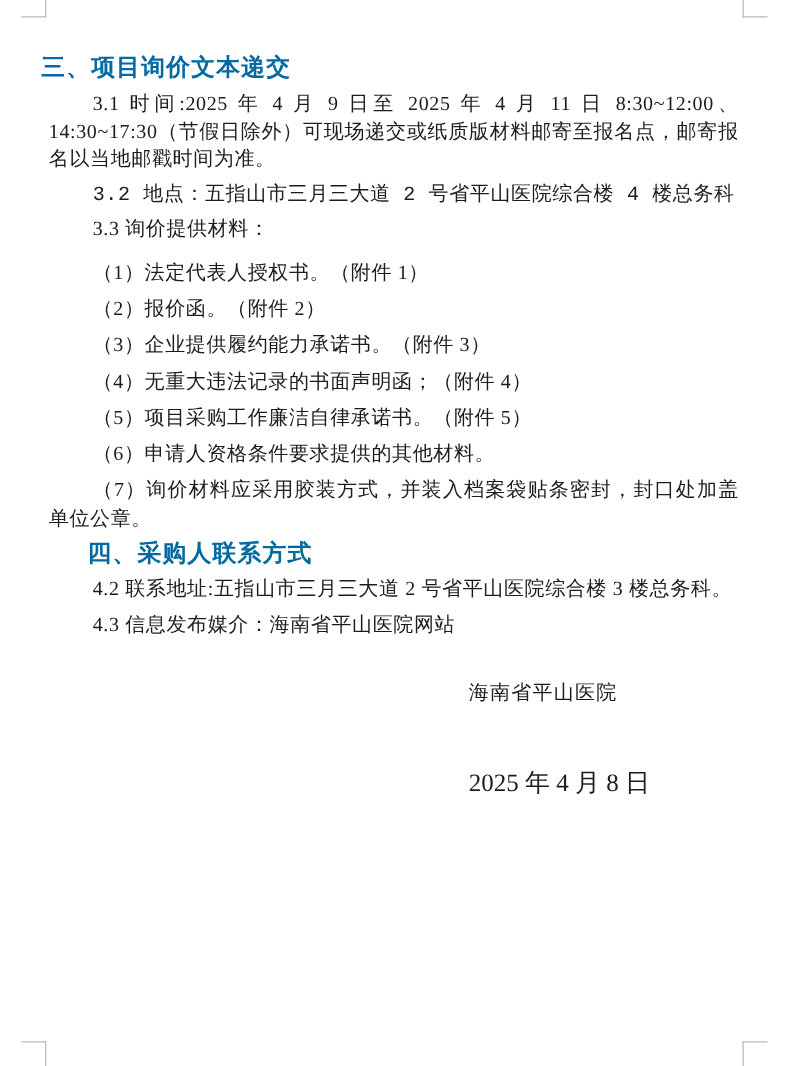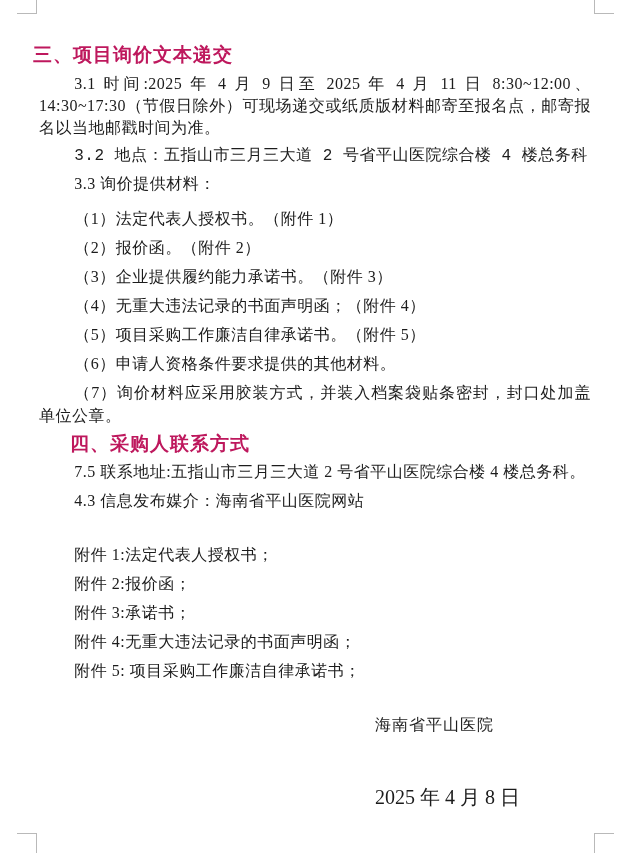--- a/index.html
+++ b/index.html
@@ -32,21 +32,21 @@
     left: 33px;
     top: 44px;
     width: 564px;
   }
   h2.sec-heading {
     font-family: "Liberation Sans", "DejaVu Sans", sans-serif;
     font-weight: bold;
     font-size: 19px;
     line-height: 22px;
     margin: 0 0 7px 0;
-    color: #be185d;
+    color: #0369a1;
     letter-spacing: 1px;
   }
   h2.sec-heading.indented {
     padding-left: 37px;
     margin-top: 4px;
     margin-bottom: 5px;
   }
   p.para {
     font-size: 16px;
     line-height: 22px;
@@ -103,29 +103,22 @@
       <p class="para">（3）企业提供履约能力承诺书。（附件 3）</p>
       <p class="para">（4）无重大违法记录的书面声明函；（附件 4）</p>
       <p class="para">（5）项目采购工作廉洁自律承诺书。（附件 5）</p>
       <p class="para">（6）申请人资格条件要求提供的其他材料。</p>
       <p class="para">（7）询价材料应采用胶装方式，并装入档案袋贴条密封，封口处加盖单位公章。</p>
     </div>
 
     <h2 class="sec-heading indented">四、采购人联系方式</h2>
 
     <div class="sec4">
-      <p class="para">7.5 联系地址:五指山市三月三大道 2 号省平山医院综合楼 4 楼总务科。</p>
+      <p class="para">4.2 联系地址:五指山市三月三大道 2 号省平山医院综合楼 3 楼总务科。</p>
       <p class="para">4.3 信息发布媒介：海南省平山医院网站</p>
     </div>
 
-    <div class="attachments">
-      <p class="para">附件 1:法定代表人授权书；</p>
-      <p class="para">附件 2:报价函；</p>
-      <p class="para">附件 3:承诺书；</p>
-      <p class="para">附件 4:无重大违法记录的书面声明函；</p>
-      <p class="para">附件 5: 项目采购工作廉洁自律承诺书；</p>
-    </div>
 
     <p class="signature">海南省平山医院</p>
     <p class="date">2025 年 4 月 8 日</p>
 
   </div>
 </div>
 
 </body></html>

